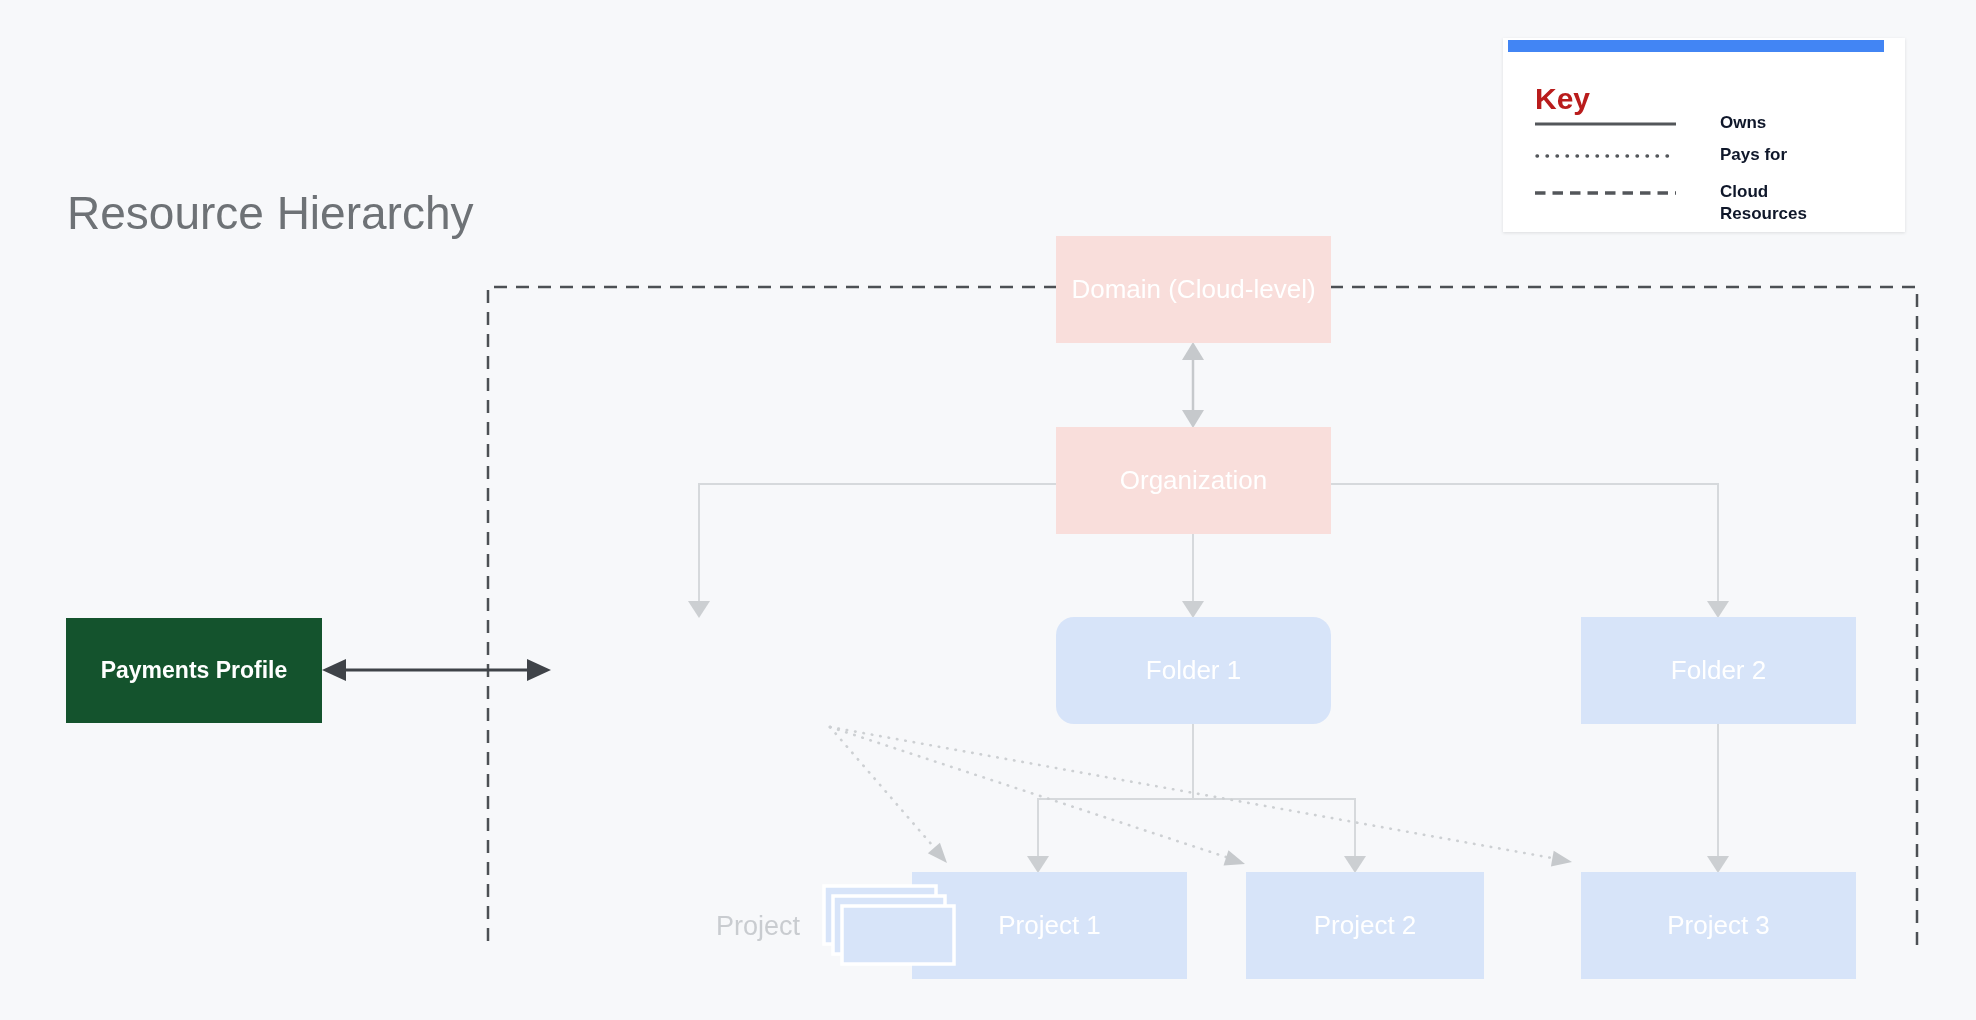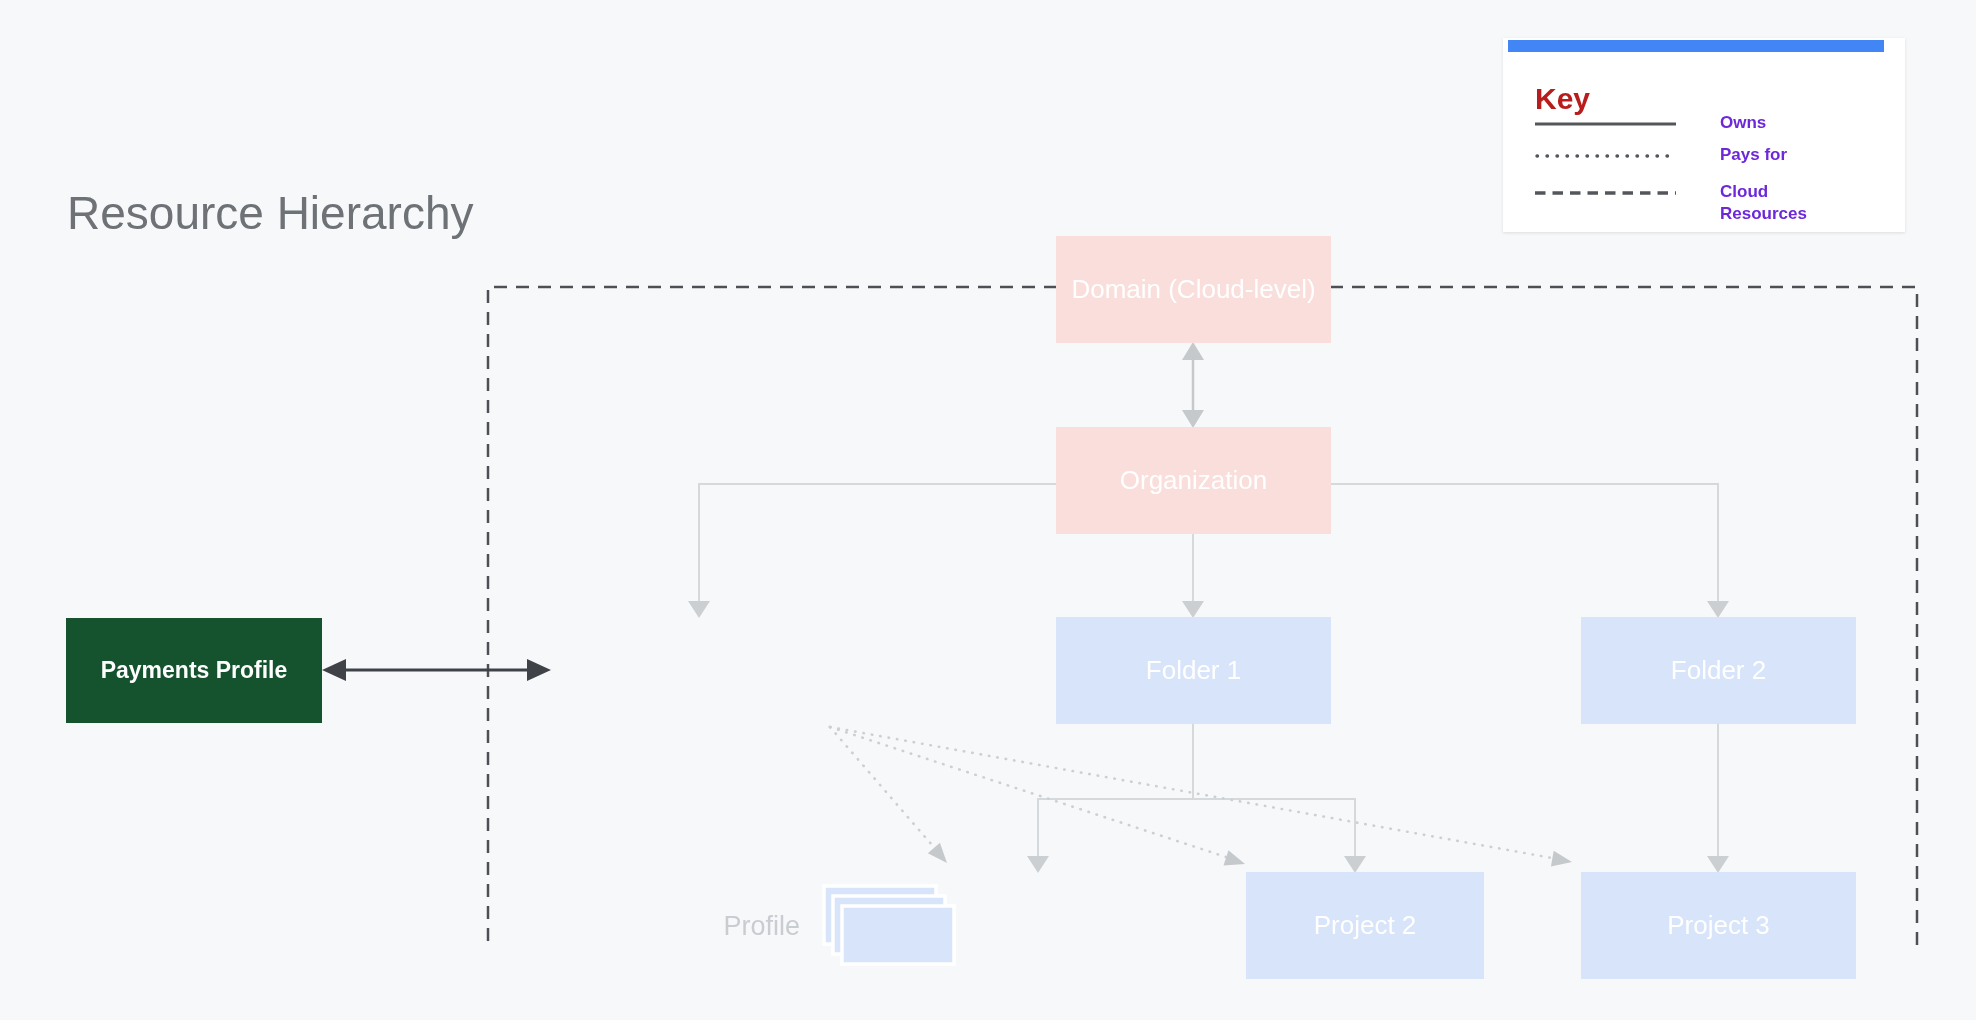--- a/index.html
+++ b/index.html
@@ -15,37 +15,37 @@
   .node{position:absolute;z-index:2;display:flex;align-items:center;justify-content:center;
         color:#FFFFFF;font-size:26px;font-weight:400;text-align:center;}
   .pink{background:#F9DEDB;}
   .green{background:#DCEBDD;}
   .blue{background:#D7E4F9;}
   .amber{background:#14532d;font-weight:700;font-size:23px;}
 
   #node-domain      {left:1056px;top:236px;width:275px;height:107px;}
   #node-organization{left:1056px;top:427px;width:275px;height:107px;justify-content:center;}
   #node-billing     {left:551px; top:617px;width:276px;height:107px;}
-  #node-folder1     {left:1056px;top:617px;width:275px;height:107px;}
+  #node-folder1     {left:1056px;top:617px;width:275px;height:107px;border-radius:18px;}
   #node-folder2     {left:1581px;top:617px;width:275px;height:107px;}
   #node-project1    {left:912px; top:872px;width:275px;height:107px;}
   #node-project2    {left:1246px;top:872px;width:238px;height:107px;}
   #node-project3    {left:1581px;top:872px;width:275px;height:107px;text-align:center;}
   #node-payments    {left:66px;  top:618px;width:256px;height:105px;}
 
   
   .key-panel{position:absolute;left:1503px;top:38px;width:402px;height:194px;background:#FFFFFF;
              box-shadow:0 1px 3px rgba(60,64,67,.14);z-index:3;}
   .key-bar{position:absolute;left:5px;top:2px;width:376px;height:12px;background:#4285F4;}
   .key-title{position:absolute;left:32px;top:44px;font-size:30px;font-weight:700;color:#b91c1c;}
   .key-swatch{position:absolute;left:32px;width:141px;height:8px;}
   #swatch-owns {top:82px;}
   #swatch-pays {top:114px;}
   #swatch-cloud{top:151px;}
-  .key-label{position:absolute;left:217px;width:160px;font-size:17px;font-weight:700;color:#6d28d9;line-height:1.3;}
+  .key-label{position:absolute;left:217px;width:160px;font-size:17px;font-weight:700;color:#0f172a;line-height:1.3;}
   #label-owns {top:74px;}
   #label-pays {top:106px;}
   #label-cloud{top:143px;width:120px;}
 
   
   .labels-caption{position:absolute;left:655px;top:911px;width:145px;text-align:right;
                   font-size:27px;color:#C9CCD0;z-index:3;}
   .labels-icon{position:absolute;left:822px;top:884px;width:136px;height:84px;z-index:3;}
 </style>
 </head>
@@ -107,28 +107,31 @@
   </div>
   <div class="node pink" id="node-organization">
     <span>Organization</span>
   </div>
   <div class="node blue" id="node-folder1">
     <span>Folder 1</span>
   </div>
   <div class="node blue" id="node-folder2">
     <span>Folder 2</span>
   </div>
+  <div class="node blue" id="node-project1">
+    <span>Project 1</span>
+  </div>
   <div class="node blue" id="node-project2">
     <span>Project 2</span>
   </div>
   <div class="node blue" id="node-project3">
     <span>Project 3</span>
   </div>
 
-  <div class="labels-caption">Profile</div>
+  <div class="labels-caption">Project</div>
   <div class="labels-icon">
     <svg width="136" height="84" viewBox="0 0 136 84" xmlns="http://www.w3.org/2000/svg">
       <g fill="#D7E4F9" stroke="#FFFFFF" stroke-width="3.5">
         <rect x="2" y="2" width="112" height="58"></rect>
         <rect x="11" y="12" width="112" height="58"></rect>
         <rect x="20" y="22" width="112" height="58"></rect>
       </g>
     </svg>
   </div>
 

